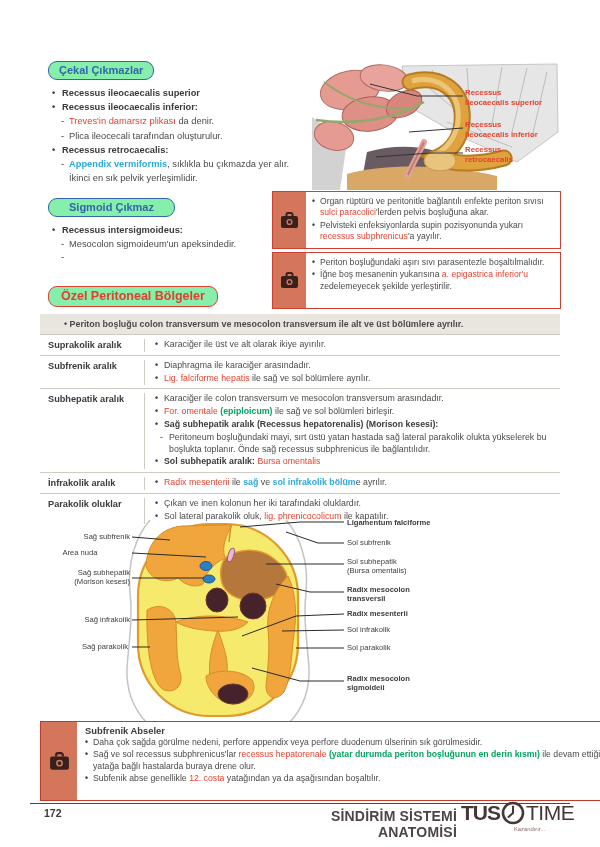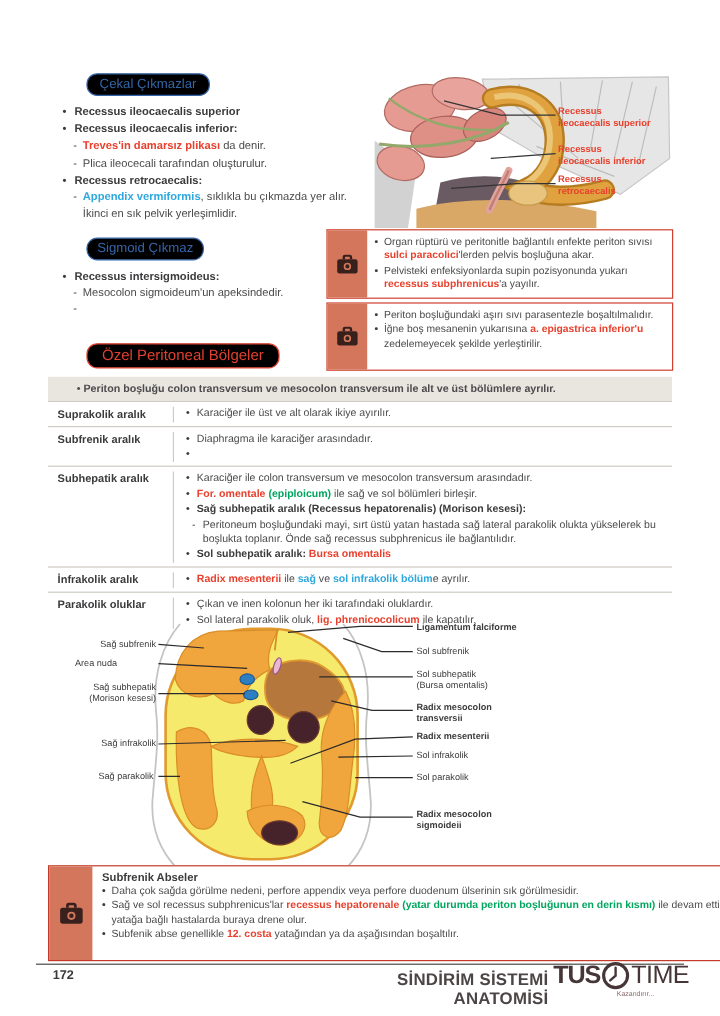--- a/index.html
+++ b/index.html
@@ -1,28 +1,28 @@
 <!DOCTYPE html>
 <html><head>
 <meta charset="utf-8">
 <style>
   html,body{margin:0;padding:0;background:#888;}
   .page{position:relative;width:600px;height:847px;background:#ffffff;overflow:hidden;
         font-family:"Liberation Sans",sans-serif;color:#4b4a4c;}
   
-  .pill{position:absolute;background:#000000;border-radius:9px;font-weight:normal;white-space:nowrap;margin-left:24px;}
+  .pill{position:absolute;background:#86efac;border-radius:9px;font-weight:bold;white-space:nowrap;}
   .li{display:flex;margin-bottom:1px;}
   .li .mark{width:10px;flex:0 0 auto;font-weight:bold;color:#3b3a3c;}
   .li.dash{padding-left:9px;}
   .li.dash .mark{width:8px;font-weight:normal;}
   .li.cont{padding-left:17px;}
   .li.cont .mark{width:0;}
   .seg-n{color:#4b4a4c;}
   .seg-b{font-weight:bold;color:#3b3a3c;}
-  .seg-r{font-weight:bold;color:#e8402d;}
+  .seg-r{font-weight:normal;color:#e8402d;}
   .seg-c{font-weight:bold;color:#2fa8dd;}
   .seg-g{font-weight:bold;color:#00a65e;}
   
   .toplist{position:absolute;font-size:9.3px;line-height:13.2px;}
   
   .clinbox{position:absolute;left:272px;width:289px;display:flex;border:1.6px solid #d0402e;background:#fff;box-sizing:border-box;}
   .clin-icon{width:33px;flex:0 0 auto;background:#d4765c;display:flex;align-items:center;justify-content:center;}
   .clin-body{flex:1;padding:4px 6px 3px 6px;font-size:8.6px;line-height:11.4px;}
   .clin-body .li .mark{width:8px;}
   
@@ -115,21 +115,21 @@
     <path d="M97,70 L151,66" stroke="#333" stroke-width="1" fill="none"></path>
     <path d="M64,95 L118,91 L151,91" stroke="#333" stroke-width="1" fill="none"></path>
   </svg>
   <div class="redlabel" style="top:88px;">Recessus
 ileocaecalis superior</div>
   <div class="redlabel" style="top:120px;">Recessus
 ileocaecalis inferior</div>
   <div class="redlabel" style="top:145px;">Recessus
 retrocaecalis</div>
 
-  <div class="pill" style="left:48px;top:198px;border:1.6px solid #3465a8;color:#3465a8;font-size:11px;padding:2px 8px 3px;">Sigmoid Çıkmaz</div>
+  <div class="pill" style="left:48px;top:198px;border:1.6px solid #3465a8;color:#3465a8;font-size:11px;padding:2px 20px 3px;">Sigmoid Çıkmaz</div>
   <div class="toplist" style="left:52px;top:224px;width:235px;line-height:12.6px;">
     <div class="li">
         <span class="mark">•</span>
         <div><span class="seg-b">Recessus intersigmoideus:</span></div>
       </div>
     <div class="li dash">
         <span class="mark">-</span>
         <div><span class="seg-n">Mesocolon sigmoideum'un apeksindedir.</span></div>
       </div>
     <div class="li dash">
@@ -191,20 +191,21 @@
     </div>
     <div class="trow">
       <div class="tlabel">Subfrenik aralık</div>
       <div class="tcell">
         <div class="li">
             <span class="mark">•</span>
             <div><span class="seg-n">Diaphragma ile karaciğer arasındadır.</span></div>
           </div>
         <div class="li">
             <span class="mark">•</span>
+            <div><span class="seg-r">Lig. falciforme hepatis</span><span class="seg-n"> ile sağ ve sol bölümlere ayrılır.</span></div>
           </div>
       </div>
     </div>
     <div class="trow">
       <div class="tlabel">Subhepatik aralık</div>
       <div class="tcell">
         <div class="li">
             <span class="mark">•</span>
             <div><span class="seg-n">Karaciğer ile colon transversum ve mesocolon transversum arasındadır.</span></div>
           </div>

